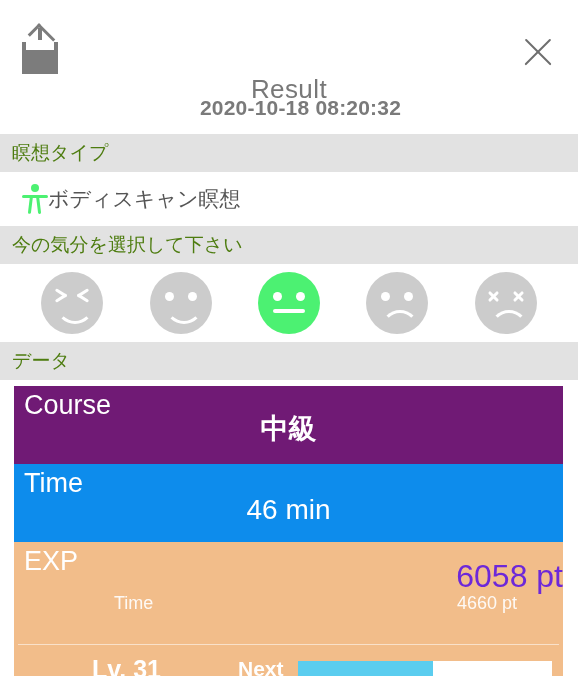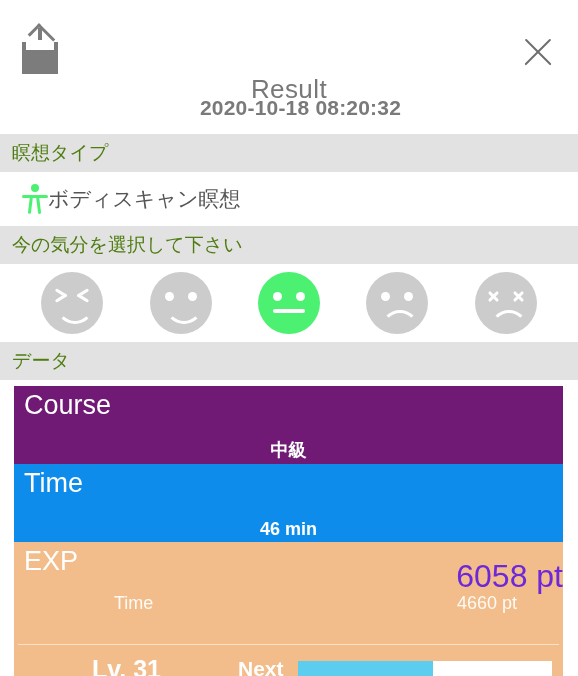--- a/index.html
+++ b/index.html
@@ -287,27 +287,27 @@
     position: absolute;
     left: 10px;
     top: 4px;
     font-size: 27px;
     color: #ffffff;
   }
   .panel-value {
     position: absolute;
     left: 0;
     right: 0;
-    bottom: 2px;
+    bottom: 16px;
     text-align: center;
-    font-size: 18px;
+    font-size: 28px;
     font-weight: bold;
     color: #ffffff;
   }
-  .panel-value.plain { font-weight: bold; }
+  .panel-value.plain { font-weight: normal; }
 
   
   .exp-body {
     position: relative;
     height: 100px;
     padding-top: 2px;
     padding-left: 13px;
   }
   .exp-total {
     position: absolute;

